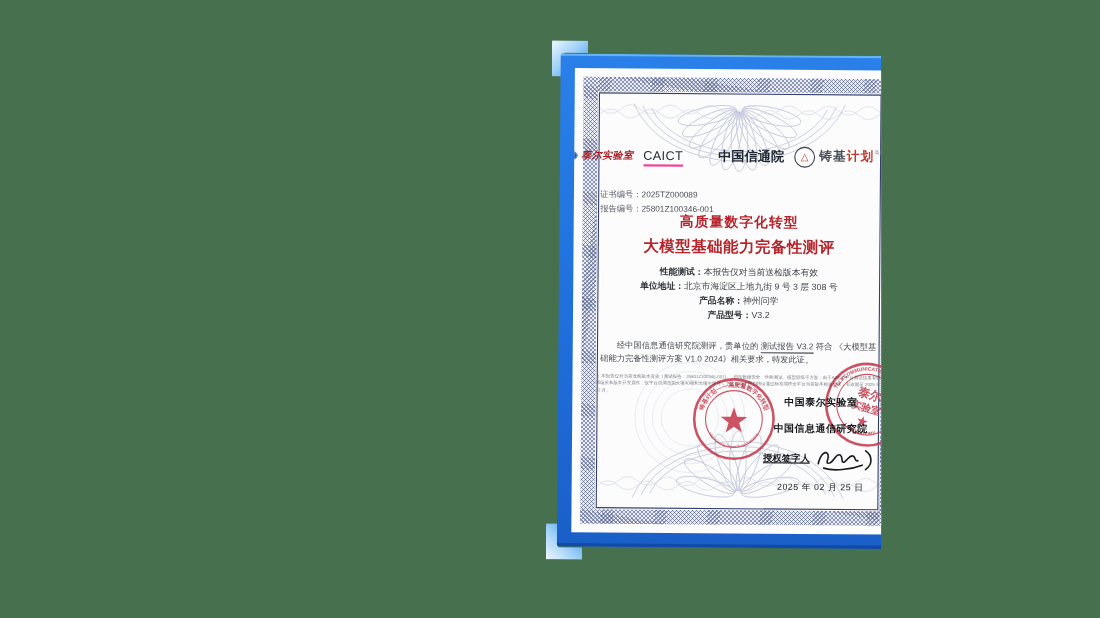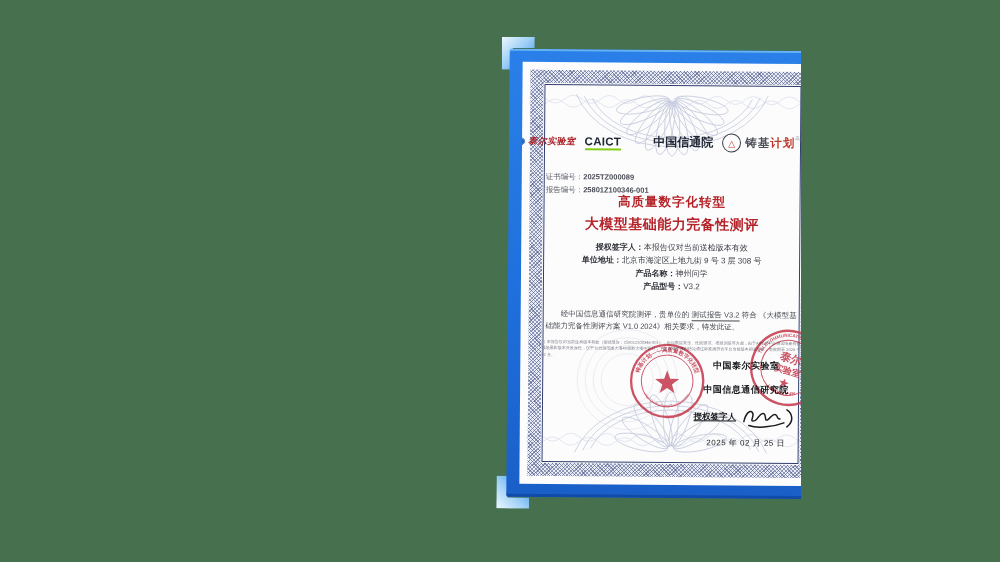--- a/index.html
+++ b/index.html
@@ -63,36 +63,36 @@
   .logos-row{position:absolute;left:0;right:0;top:70px;display:flex;
     justify-content:center;align-items:center;gap:9px;}
   .logo-ttl{display:flex;align-items:center;gap:3px;}
   .ttl-oval{width:34px;height:13px;border-radius:50%;
     background:linear-gradient(180deg,#2f6fc4,#174f9e);color:#fff;
     font-style:italic;font-weight:bold;font-size:8.5px;line-height:13px;
     text-align:center;letter-spacing:.5px;box-shadow:0 0 0 1px #5b8fd4 inset;}
   .ttl-name{color:#a81f24;font-size:9px;font-weight:bold;font-style:italic;
     letter-spacing:.5px;white-space:nowrap;}
   .logo-caict{display:flex;align-items:baseline;gap:4px;white-space:nowrap;}
-  .caict-abbr{font-size:11.5px;font-weight:bold;color:#1d2533;
-    border-bottom:2px solid #84cc16;padding-bottom:1px;letter-spacing:.3px;}
+  .caict-abbr{font-size:11.5px;font-weight:normal;color:#1d2533;
+    border-bottom:2px solid #ec4899;padding-bottom:1px;letter-spacing:.3px;}
   .caict-name{font-size:12px;font-weight:bold;color:#1d2533;margin-left:28px;}
   .logo-zhuji{display:flex;align-items:center;gap:4px;white-space:nowrap;}
   .zhuji-badge{width:17px;height:17px;border:1.4px solid #3a3f48;border-radius:50%;
     display:flex;align-items:center;justify-content:center;
     color:#c0392b;font-size:9px;font-weight:bold;}
   .zhuji-text{display:flex;flex-direction:row;line-height:1.05;}
   .zhuji-name{font-size:11.5px;font-weight:bold;letter-spacing:1px;}
   .zhuji-name .dark{color:#4a4f57;}
   .zhuji-name .red{color:#c0392b;}
   .zhuji-tagline{font-size:4.5px;color:#8a8f99;letter-spacing:.4px;}
 
   .numbers{position:absolute;left:24px;top:108px;font-size:7.5px;color:#5a5d66;
     line-height:1.75;}
-  .numbers b{font-weight:bold;color:#4a4d55;}
+  .numbers b{font-weight:normal;color:#4a4d55;}
 
   .titles{position:absolute;left:0;right:0;top:131px;text-align:center;
     color:#b5242a;font-weight:bold;}
   .title1{font-size:12.5px;letter-spacing:1px;}
   .title2{font-size:14px;letter-spacing:.5px;margin-top:5px;}
 
   .fields{position:absolute;left:0;right:0;top:179px;text-align:center;
     font-size:8px;color:#3c3f46;line-height:1.62;}
   .fields b{color:#2e3138;}
 
@@ -218,21 +218,21 @@
             <div><span>证书编号：</span><b>2025TZ000089</b></div>
             <div><span>报告编号：</span><b>25801Z100346-001</b></div>
           </div>
 
           <div class="titles">
             <div class="title1">高质量数字化转型</div>
             <div class="title2">大模型基础能力完备性测评</div>
           </div>
 
           <div class="fields">
-            <div><b>授权签字人：</b><span>本报告仅对当前送检版本有效</span></div>
+            <div><b>性能测试：</b><span>本报告仅对当前送检版本有效</span></div>
             <div><b>单位地址：</b><span>北京市海淀区上地九街 9 号 3 层 308 号</span></div>
             <div><b>产品名称：</b><span>神州问学</span></div>
             <div><b>产品型号：</b><span>V3.2</span></div>
           </div>
 
           <div class="statement"><span>经中国信息通信研究院测评，贵单位的 </span><span class="ul">测试报告 V3.2</span><span> 符合 《大模型基础能力完备性测评方案 V1.0 2024》相关要求，特发此证。</span></div>
 
           <div class="fineprint">（ 本报告仅对当前送检版本有效（测试报告：25801Z100346-001），包括数据安全、性能测试、模型训练等方面，由于AI技术平台测试结果有较强场景和版本开发属性，仅平台自测范围大项40项和大项中评分，下述各项中评判结论通过标准须符合平台当前版本相关要求，有效期至 2025 年 02 月。</div>
 
           <div class="issuer">

